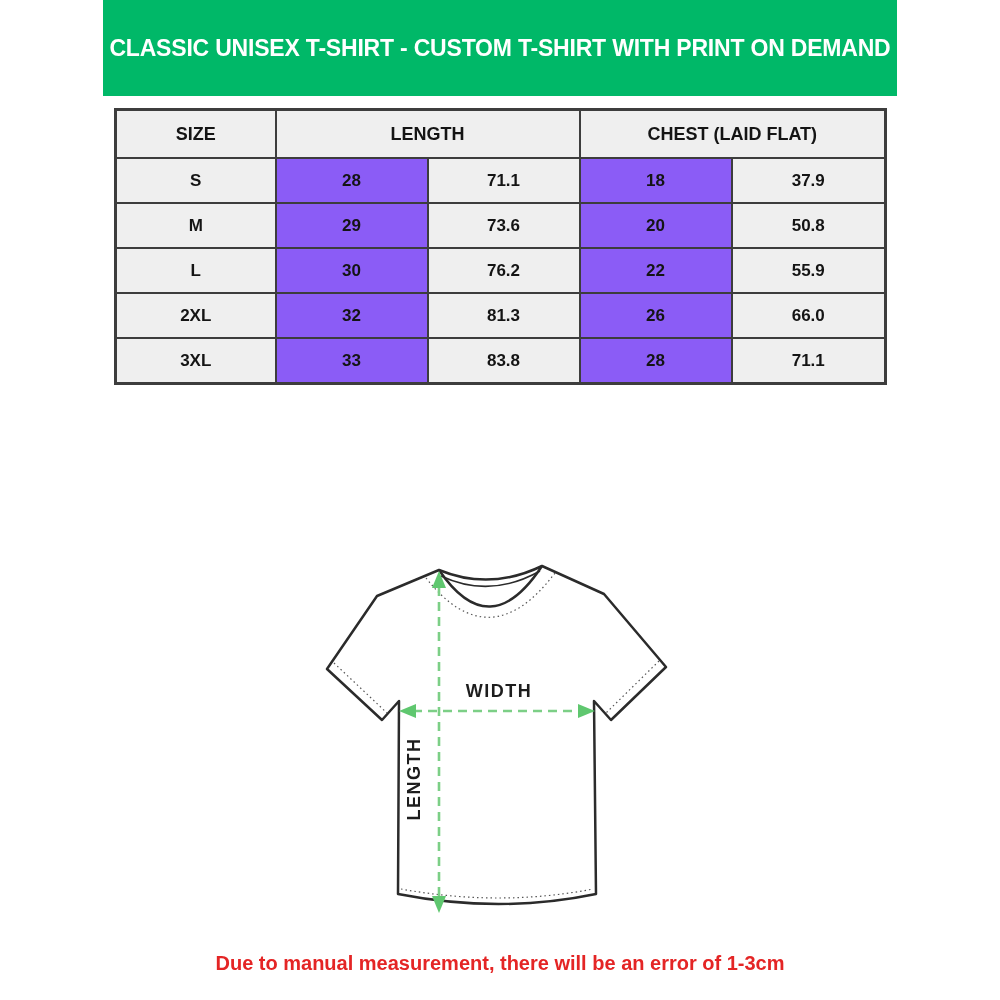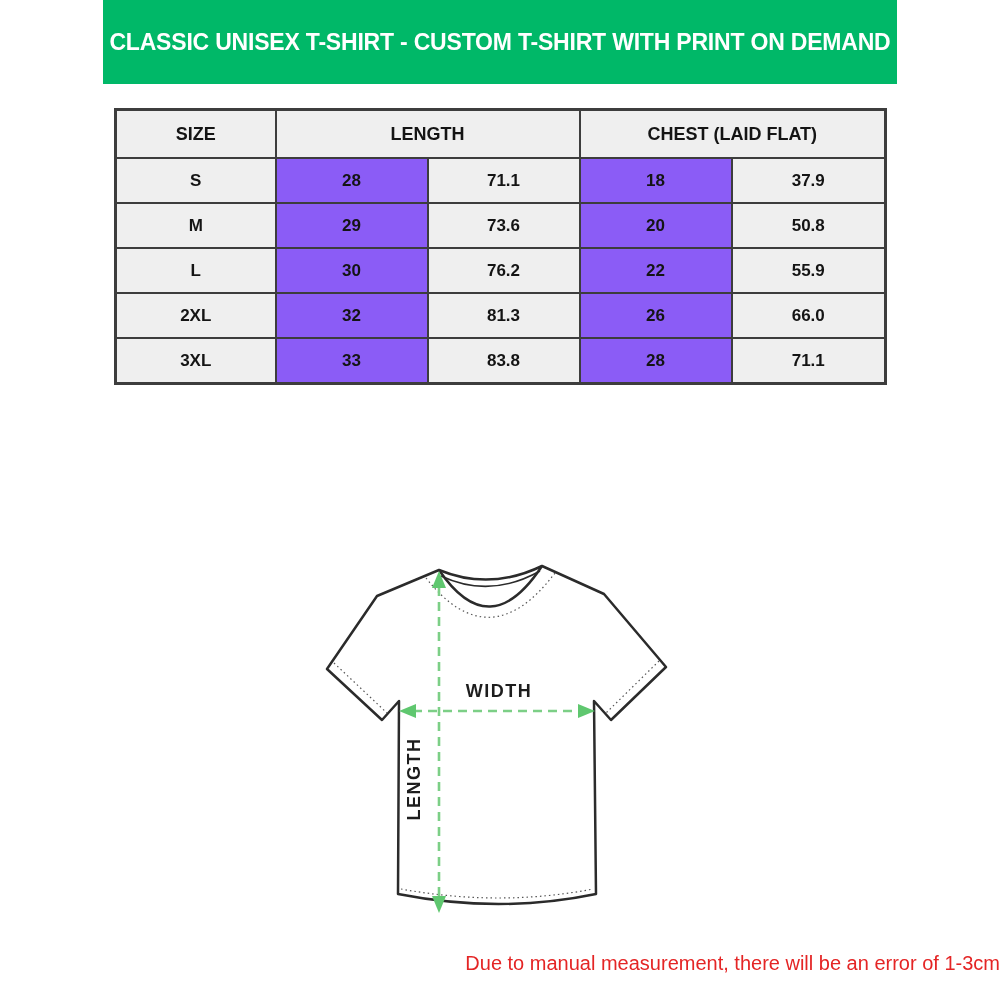--- a/index.html
+++ b/index.html
@@ -13,21 +13,21 @@
     width: 1000px;
     height: 1000px;
     background: #ffffff;
     overflow: hidden;
   }
 
   
   .banner {
     position: absolute;
     left: 103px; top: 0px;
-    width: 794px; height: 84px;
+    width: 794px; height: 96px;
     background: #00b868;
     display: flex;
     align-items: center;
     justify-content: center;
   }
   .banner h1 {
     margin: 0;
     color: #ffffff;
     font-size: 23px;
     font-weight: 700;
@@ -72,24 +72,24 @@
     position: absolute;
     left: 306px; top: 545px;
     width: 390px; height: 405px;
   }
 
   
   .note {
     position: absolute;
     left: 0; top: 952px;
     width: 1000px;
-    text-align: right;
+    text-align: center;
     color: #e42525;
     font-size: 20px;
-    font-weight: 400;
+    font-weight: 700;
   }
 </style>
 </head>
 <body>
 
 <div class="page">
 
   <div class="banner">
     <h1>CLASSIC UNISEX T-SHIRT - CUSTOM T-SHIRT WITH PRINT ON DEMAND</h1>
   </div>

